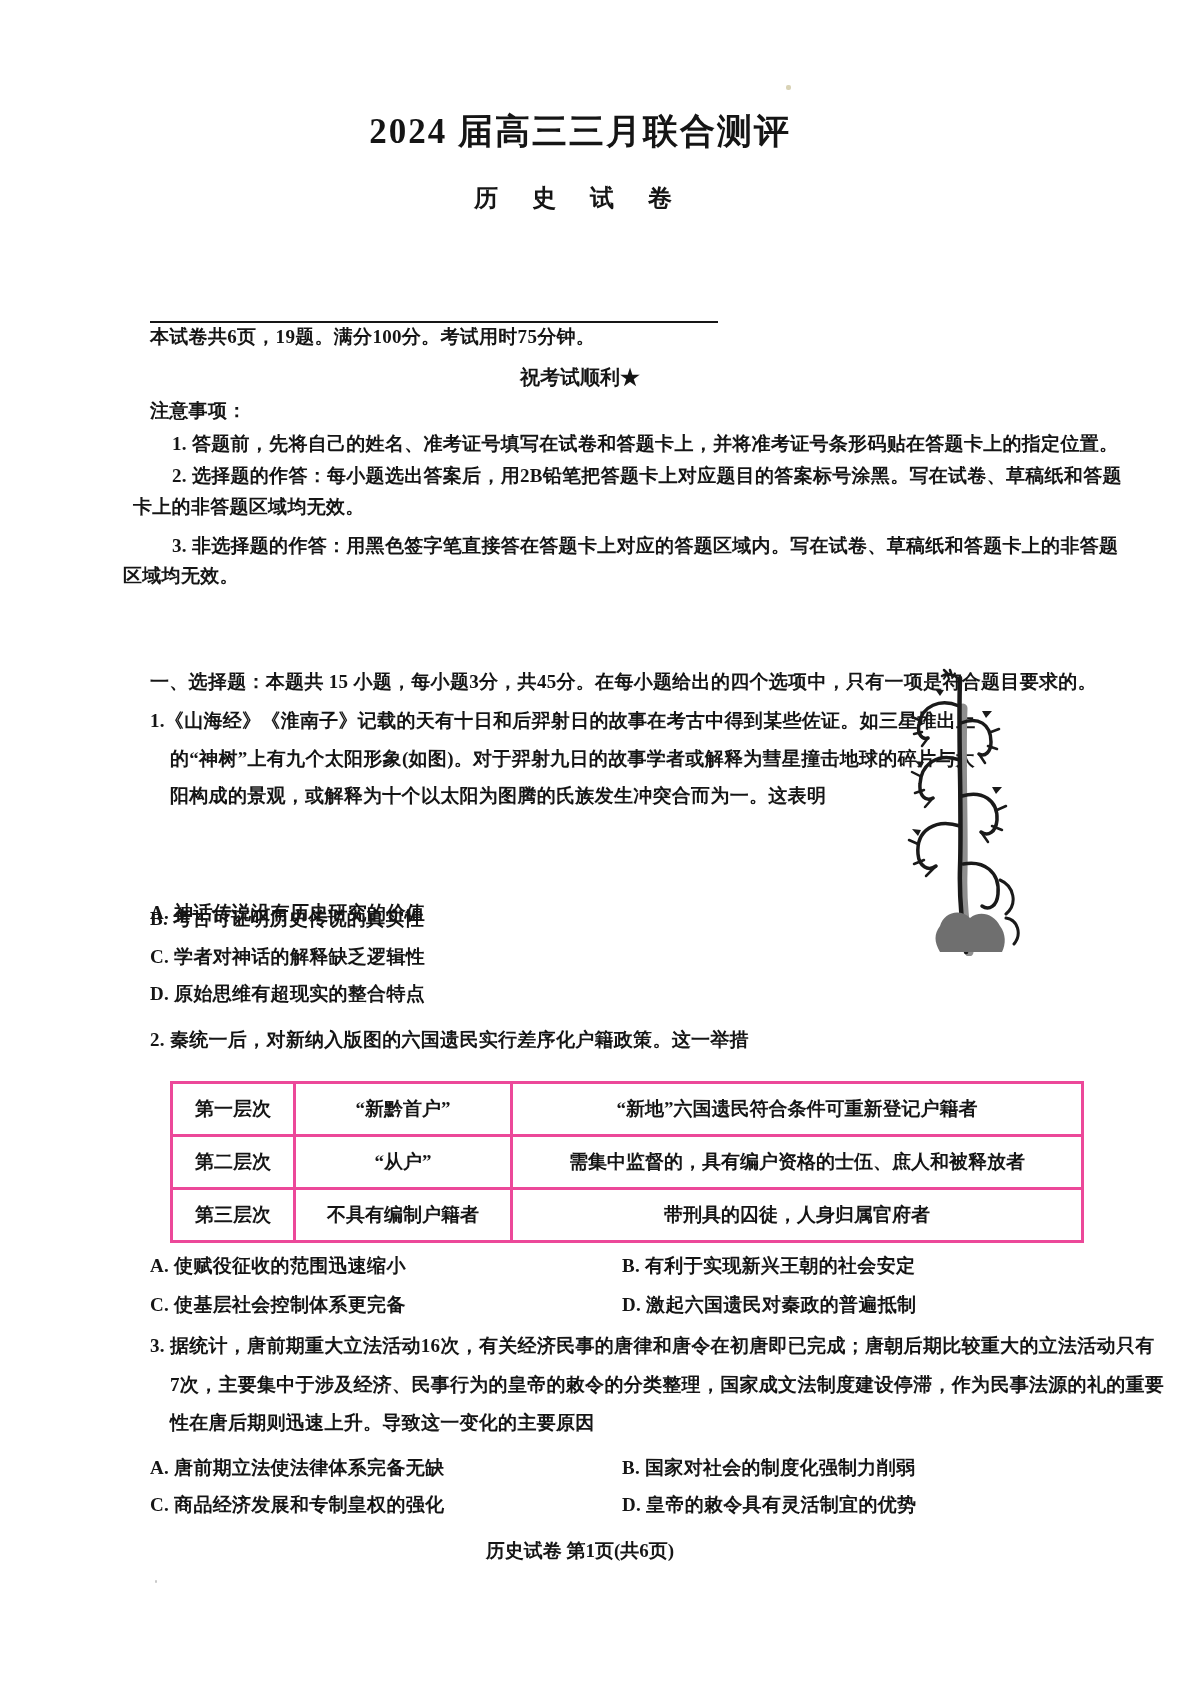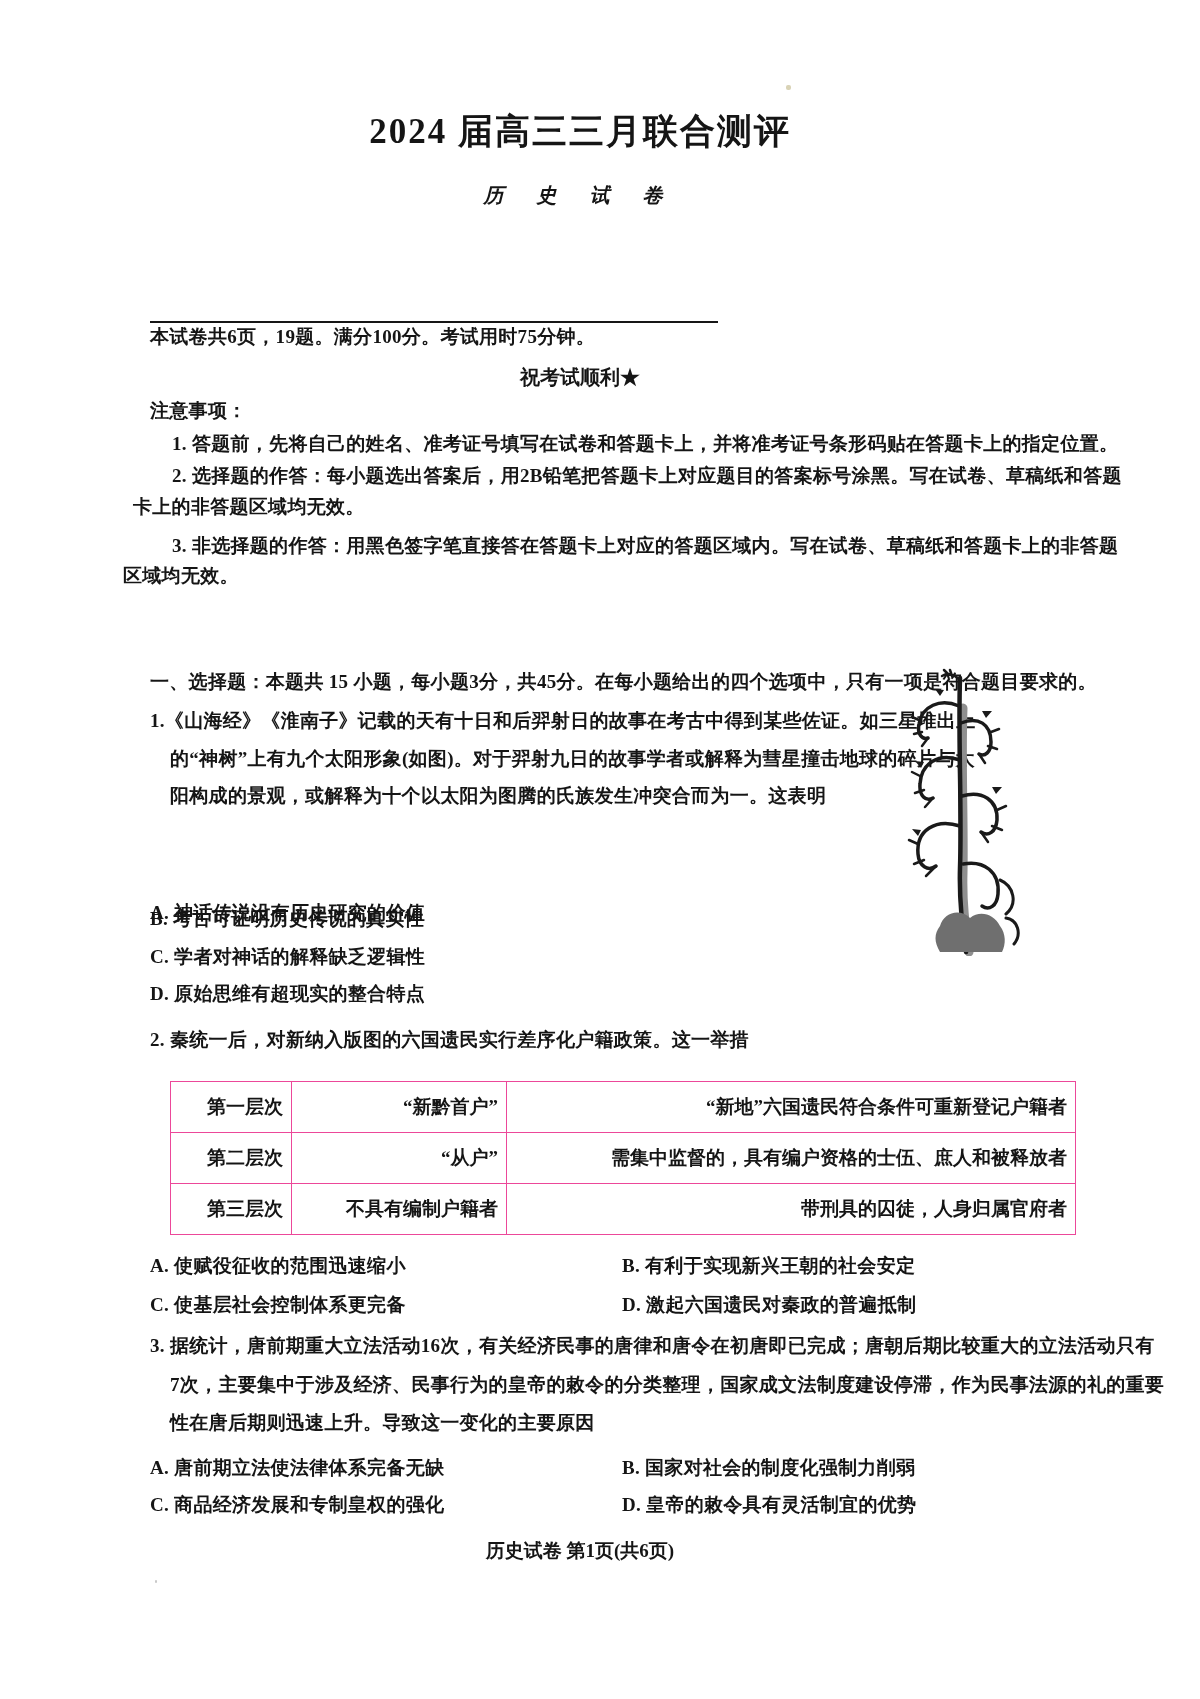--- a/index.html
+++ b/index.html
@@ -20,38 +20,38 @@
     letter-spacing:0.3px;
   }
   .ctr{
     position:absolute;
     left:0;width:1160px;
     text-align:center;
     white-space:nowrap;
     font-weight:700;
   }
   .title-main{font-size:35px;letter-spacing:2px;}
-  .title-sub{font-size:20px;letter-spacing:14px;font-style:italic;}
+  .title-sub{font-size:24px;letter-spacing:14px;}
   .blessing{font-size:20px;}
   .rule{
     position:absolute;
     background:#161616;
     height:2px;
   }
   .q2table{
     position:absolute;
     left:170px;top:1081px;
     border-collapse:collapse;
     font-size:19px;font-weight:600;
     color:#151515;
   }
   .q2table td{
-    border:1px solid #ec4899;
+    border:3px solid #ec4899;
     height:50px;
-    text-align:right;
+    text-align:center;
     vertical-align:middle;
     padding:0 8px;
   }
   .q2table td.c1{width:104px;}
   .q2table td.c2{width:198px;}
   .q2table td.c3{width:552px;}
   .figure{position:absolute;left:888px;top:668px;}
   .speck{position:absolute;border-radius:2px;}
   .footer-line{font-size:19px;font-weight:600;}
 </style>

